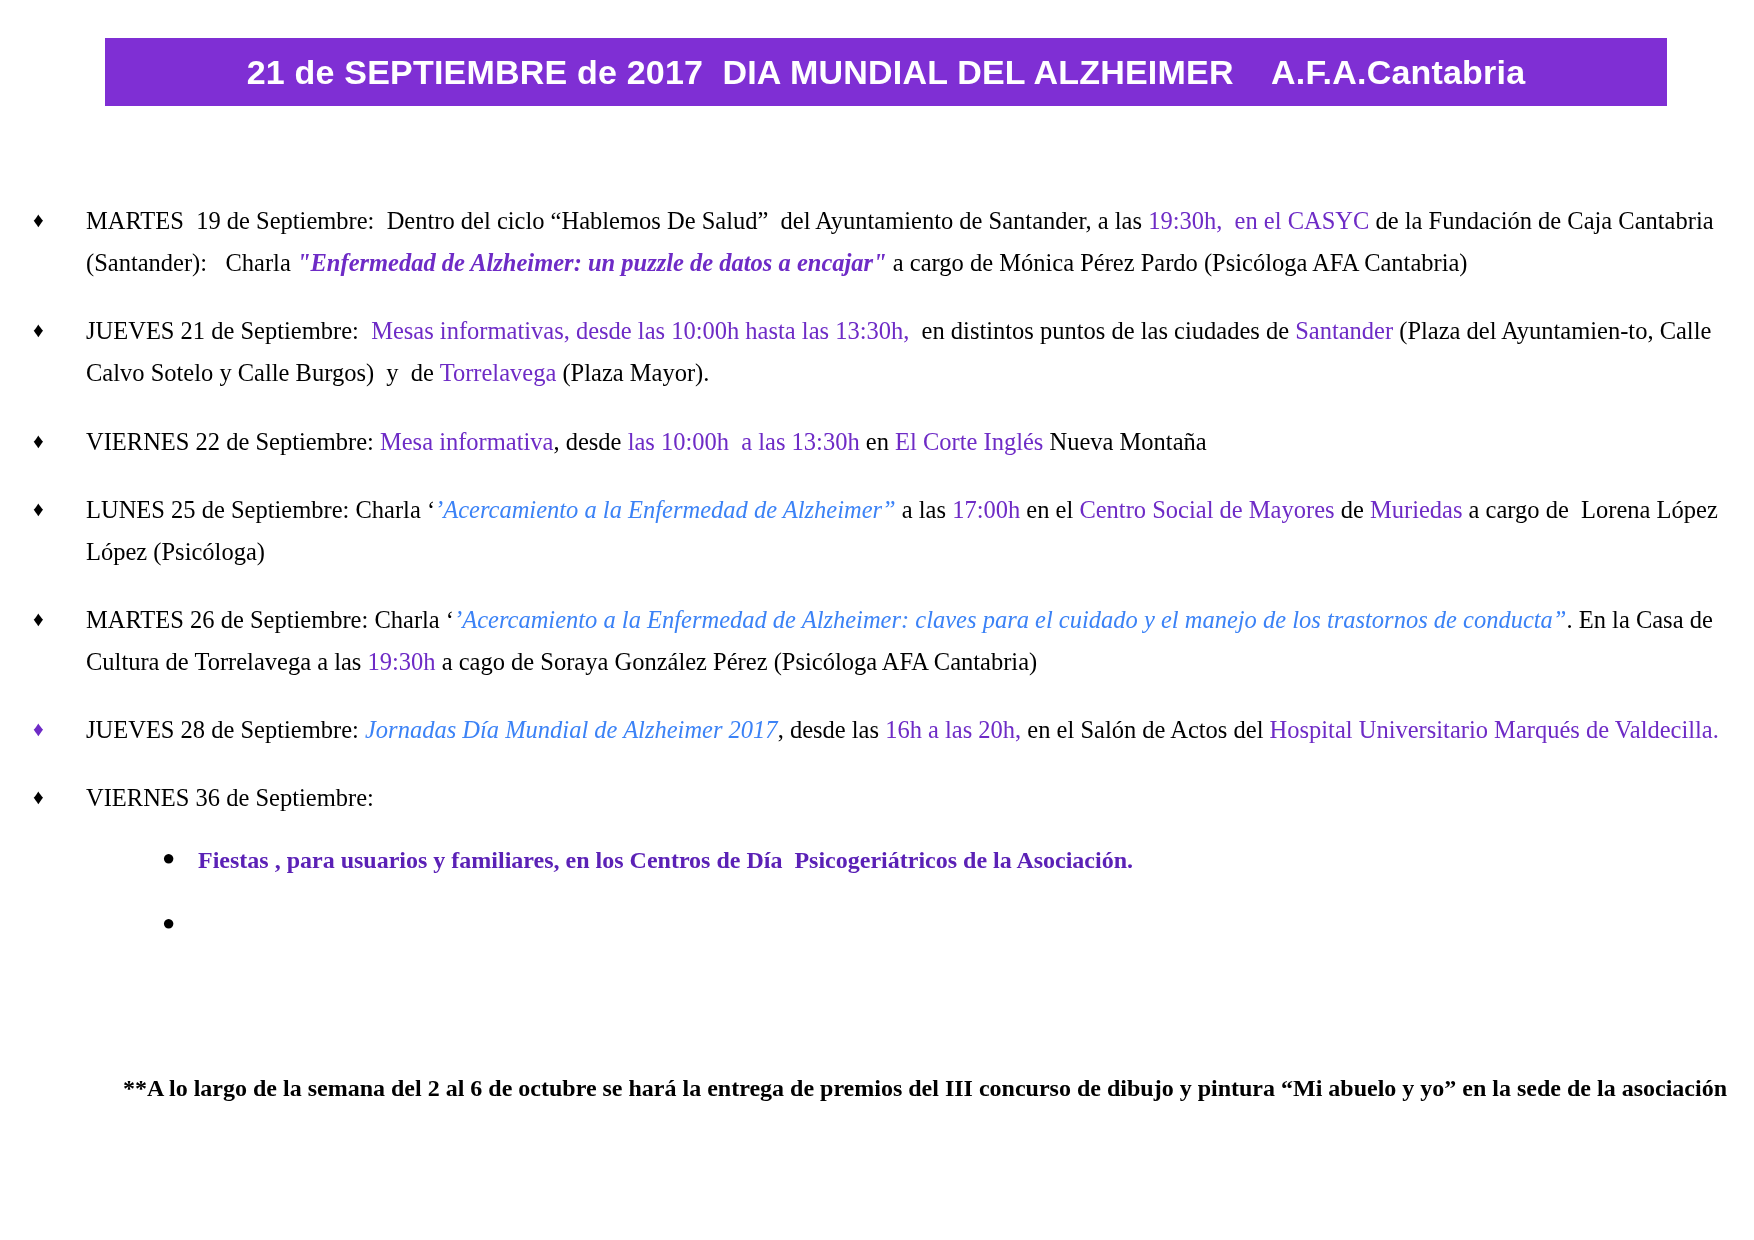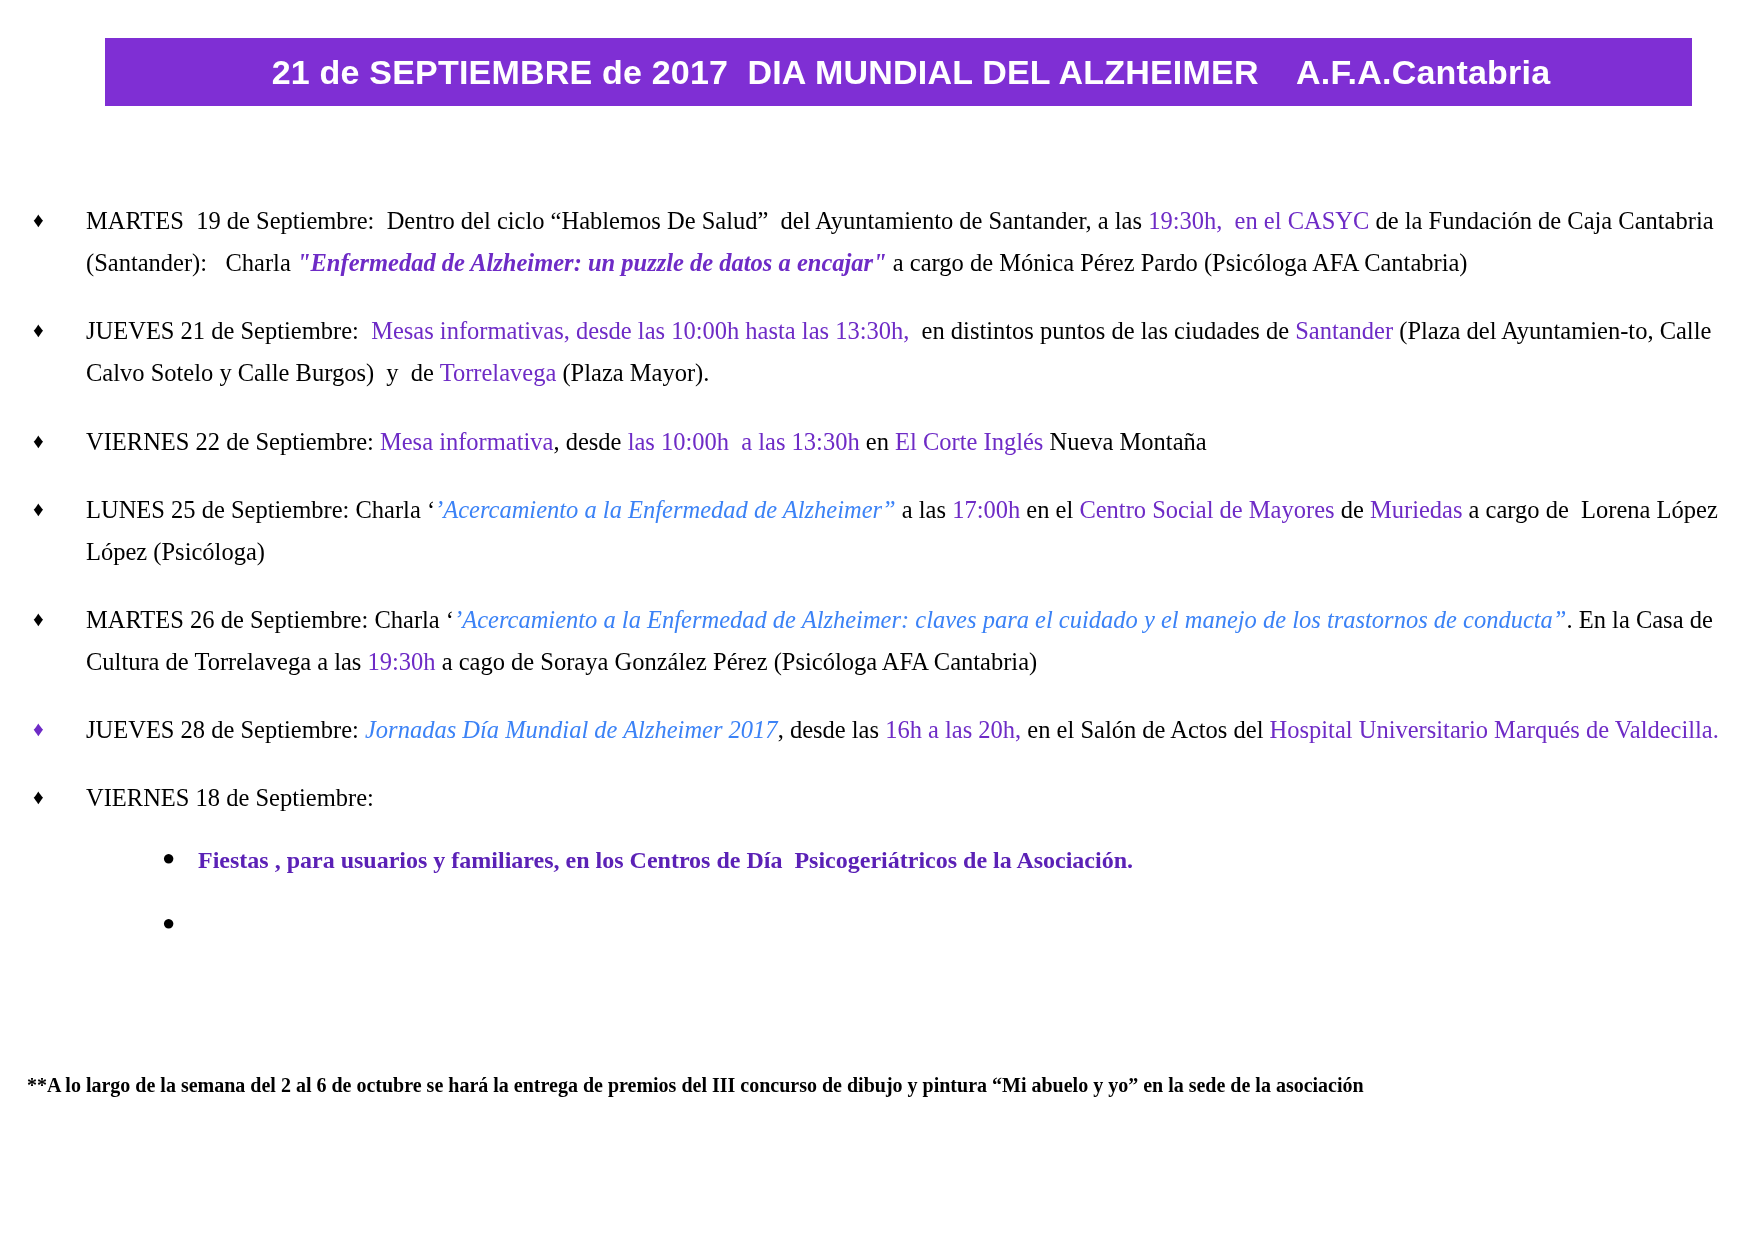--- a/index.html
+++ b/index.html
@@ -24,21 +24,20 @@
   .banner {
     position: absolute;
     left: 105px;
     top: 38px;
     width: 1562px;
     height: 68px;
     background: #7F2FD4;
     display: flex;
     align-items: center;
     justify-content: center;
-    padding-left: 25px;
   }
   .banner-title {
     font-family: "Liberation Sans", sans-serif;
     font-weight: bold;
     font-size: 34px;
     color: #ffffff;
     letter-spacing: 0.2px;
     white-space: pre;
   }
   
@@ -84,23 +83,24 @@
     left: 14px;
     top: -1px;
     font-size: 22px;
     color: #000000;
   }
   .footnote {
     position: absolute;
     left: 27px;
     top: 1070px;
     width: 1700px;
-    font-size: 20px;
+    font-size: 24px;
     font-weight: bold;
     line-height: 1.5;
+    text-align: right;
   }
   
   .v  { color: #6E2BC6; margin-top: 12px; }          
   .vi { color: #3b82f6; font-style: italic; }   
   .vbi{ color: #6E2BC6; font-weight: bold; font-style: italic; }
   span[data-bind] { white-space: pre-wrap; }
 </style>
 </head>
 <body>
 
@@ -110,21 +110,21 @@
     <div class="banner-title" data-bind="banner.title">21 de SEPTIEMBRE de 2017  DIA MUNDIAL DEL ALZHEIMER    A.F.A.Cantabria</div>
   </div>
 
   <div class="content">
       <div class="item"><span class="bullet" data-bind="bullet_glyph">♦</span><span><span data-bind="items.0.segments.0.text">MARTES  19 de Septiembre:  Dentro del ciclo “Hablemos De Salud”  del Ayuntamiento de Santander, a las </span><span class="v" data-bind="items.0.segments.1.text">19:30h,  en el CASYC</span><span data-bind="items.0.segments.2.text"> de la Fundación de Caja Cantabria  (Santander):   Charla </span><span class="vbi" data-bind="items.0.segments.3.text">"Enfermedad de Alzheimer: un puzzle de datos a encajar"</span><span data-bind="items.0.segments.4.text"> a cargo de Mónica Pérez Pardo (Psicóloga AFA Cantabria)</span></span></div>
       <div class="item"><span class="bullet" data-bind="bullet_glyph">♦</span><span><span data-bind="items.1.segments.0.text">JUEVES 21 de Septiembre:  </span><span class="v" data-bind="items.1.segments.1.text">Mesas informativas, desde las 10:00h hasta las 13:30h,</span><span data-bind="items.1.segments.2.text">  en distintos puntos de las ciudades de </span><span class="v" data-bind="items.1.segments.3.text">Santander</span><span data-bind="items.1.segments.4.text"> (Plaza del Ayuntamien-to, Calle Calvo Sotelo y Calle Burgos)  y  de </span><span class="v" data-bind="items.1.segments.5.text">Torrelavega</span><span data-bind="items.1.segments.6.text"> (Plaza Mayor).</span></span></div>
       <div class="item"><span class="bullet" data-bind="bullet_glyph">♦</span><span><span data-bind="items.2.segments.0.text">VIERNES 22 de Septiembre: </span><span class="v" data-bind="items.2.segments.1.text">Mesa informativa</span><span data-bind="items.2.segments.2.text">, desde </span><span class="v" data-bind="items.2.segments.3.text">las 10:00h  a las 13:30h</span><span data-bind="items.2.segments.4.text"> en </span><span class="v" data-bind="items.2.segments.5.text">El Corte Inglés</span><span data-bind="items.2.segments.6.text"> Nueva Montaña</span></span></div>
       <div class="item"><span class="bullet" data-bind="bullet_glyph">♦</span><span><span data-bind="items.3.segments.0.text">LUNES 25 de Septiembre: Charla ‘</span><span class="vi" data-bind="items.3.segments.1.text">’Acercamiento a la Enfermedad de Alzheimer”</span><span data-bind="items.3.segments.2.text"> a las </span><span class="v" data-bind="items.3.segments.3.text">17:00h</span><span data-bind="items.3.segments.4.text"> en el </span><span class="v" data-bind="items.3.segments.5.text">Centro Social de Mayores</span><span data-bind="items.3.segments.6.text"> de </span><span class="v" data-bind="items.3.segments.7.text">Muriedas</span><span data-bind="items.3.segments.8.text"> a cargo de  Lorena López López (Psicóloga)</span></span></div>
       <div class="item"><span class="bullet" data-bind="bullet_glyph">♦</span><span><span data-bind="items.4.segments.0.text">MARTES 26 de Septiembre: Charla ‘</span><span class="vi" data-bind="items.4.segments.1.text">’Acercamiento a la Enfermedad de Alzheimer: claves para el cuidado y el manejo de los trastornos de conducta”</span><span data-bind="items.4.segments.2.text">. En la Casa de Cultura de Torrelavega a las </span><span class="v" data-bind="items.4.segments.3.text">19:30h</span><span data-bind="items.4.segments.4.text"> a cago de Soraya González Pérez (Psicóloga AFA Cantabria)</span></span></div>
       <div class="item violet-bullet"><span class="bullet" data-bind="bullet_glyph">♦</span><span><span data-bind="items.5.segments.0.text">JUEVES 28 de Septiembre: </span><span class="vi" data-bind="items.5.segments.1.text">Jornadas Día Mundial de Alzheimer 2017</span><span data-bind="items.5.segments.2.text">, desde las </span><span class="v" data-bind="items.5.segments.3.text">16h a las 20h,</span><span data-bind="items.5.segments.4.text"> en el Salón de Actos del </span><span class="v" data-bind="items.5.segments.5.text">Hospital Universitario Marqués de Valdecilla.</span></span></div>
-      <div class="item"><span class="bullet" data-bind="bullet_glyph">♦</span><span><span data-bind="items.6.segments.0.text">VIERNES 18 de Septiembre:</span></span><div class="sub-list">
+      <div class="item"><span class="bullet" data-bind="bullet_glyph">♦</span><span><span data-bind="items.6.segments.0.text">VIERNES 36 de Septiembre:</span></span><div class="sub-list">
           <div class="sub-item"><span class="dot" data-bind="sub_bullet_glyph">●</span><span data-bind="items.6.sub_items.0.text">Fiestas , para usuarios y familiares, en los Centros de Día  Psicogeriátricos de la Asociación.</span></div>
           <div class="sub-item"><span class="dot" data-bind="sub_bullet_glyph">●</span></div>
         </div></div>
     </div>
 
   <div class="footnote" data-bind="footnote">**A lo largo de la semana del 2 al 6 de octubre se hará la entrega de premios del III concurso de dibujo y pintura “Mi abuelo y yo” en la sede de la asociación</div>
 
 </div>
 
 </body></html>

